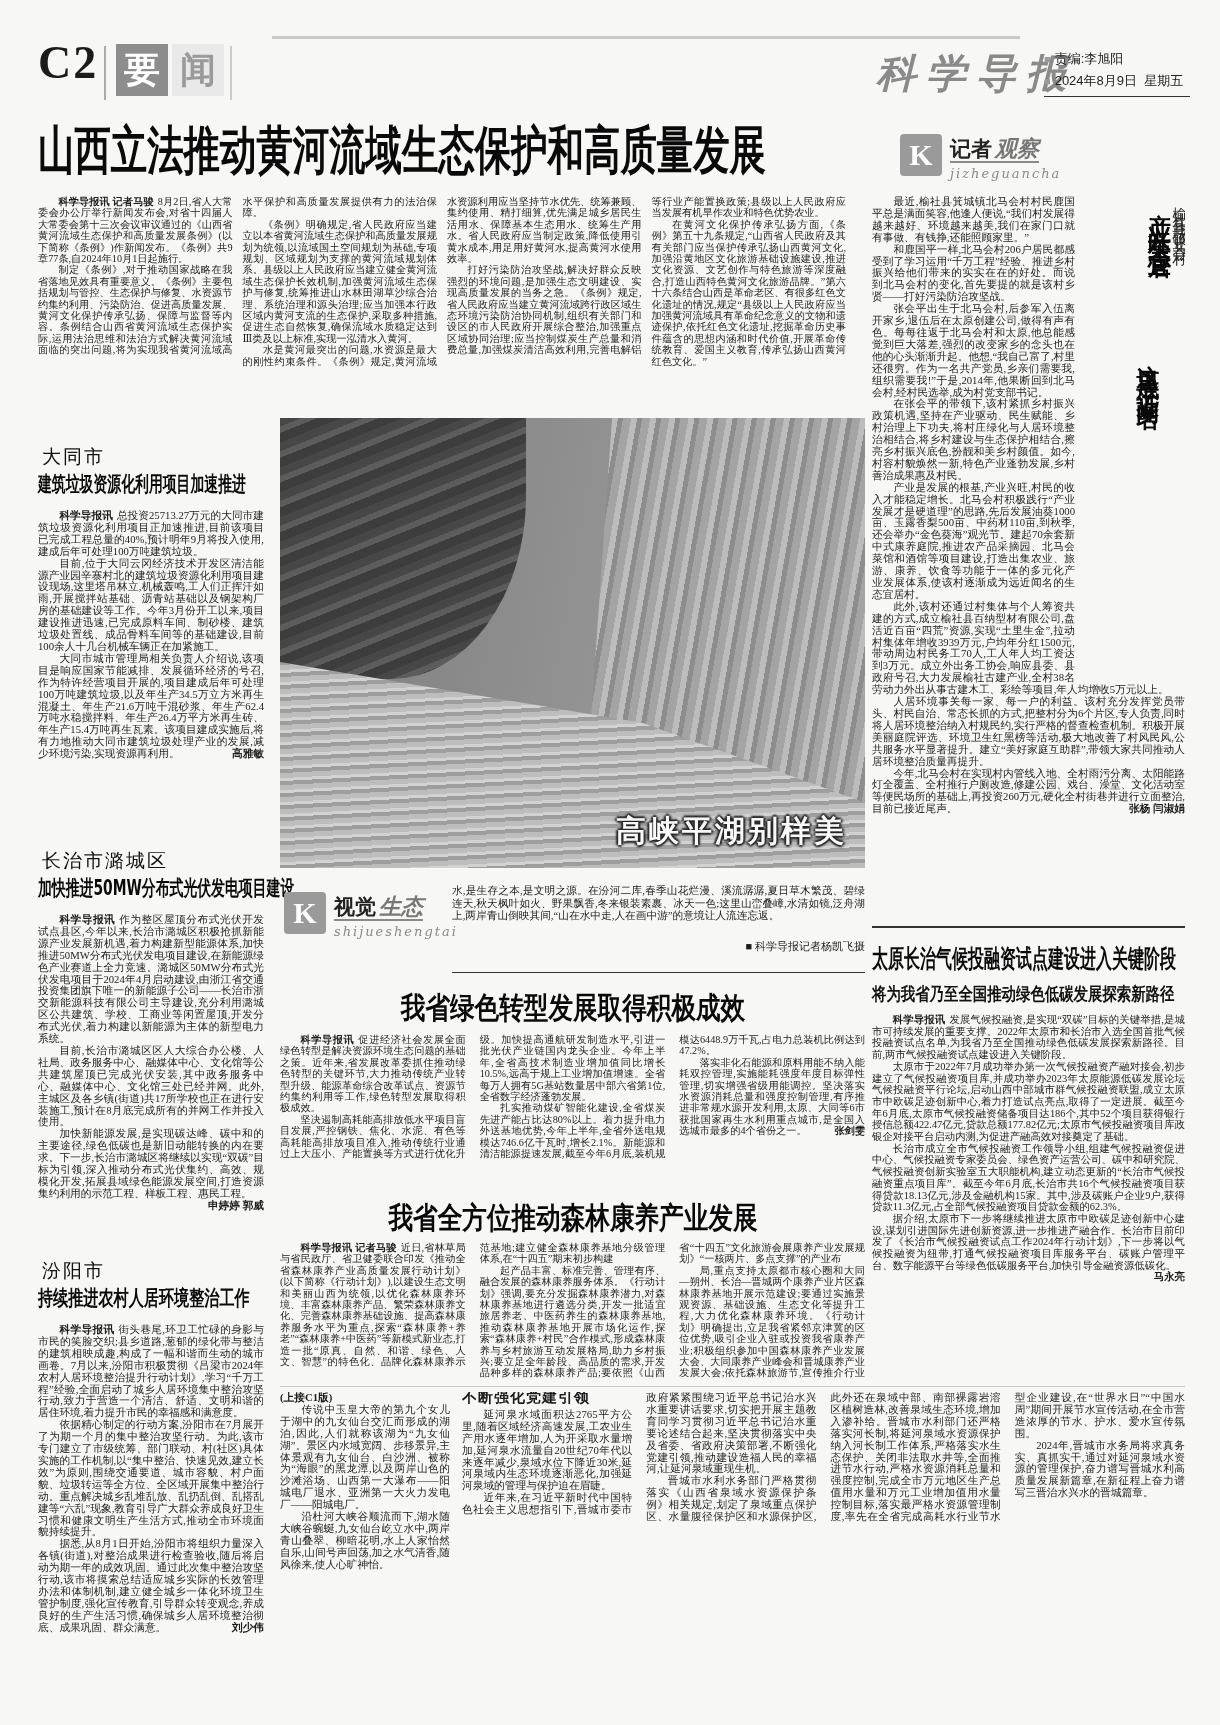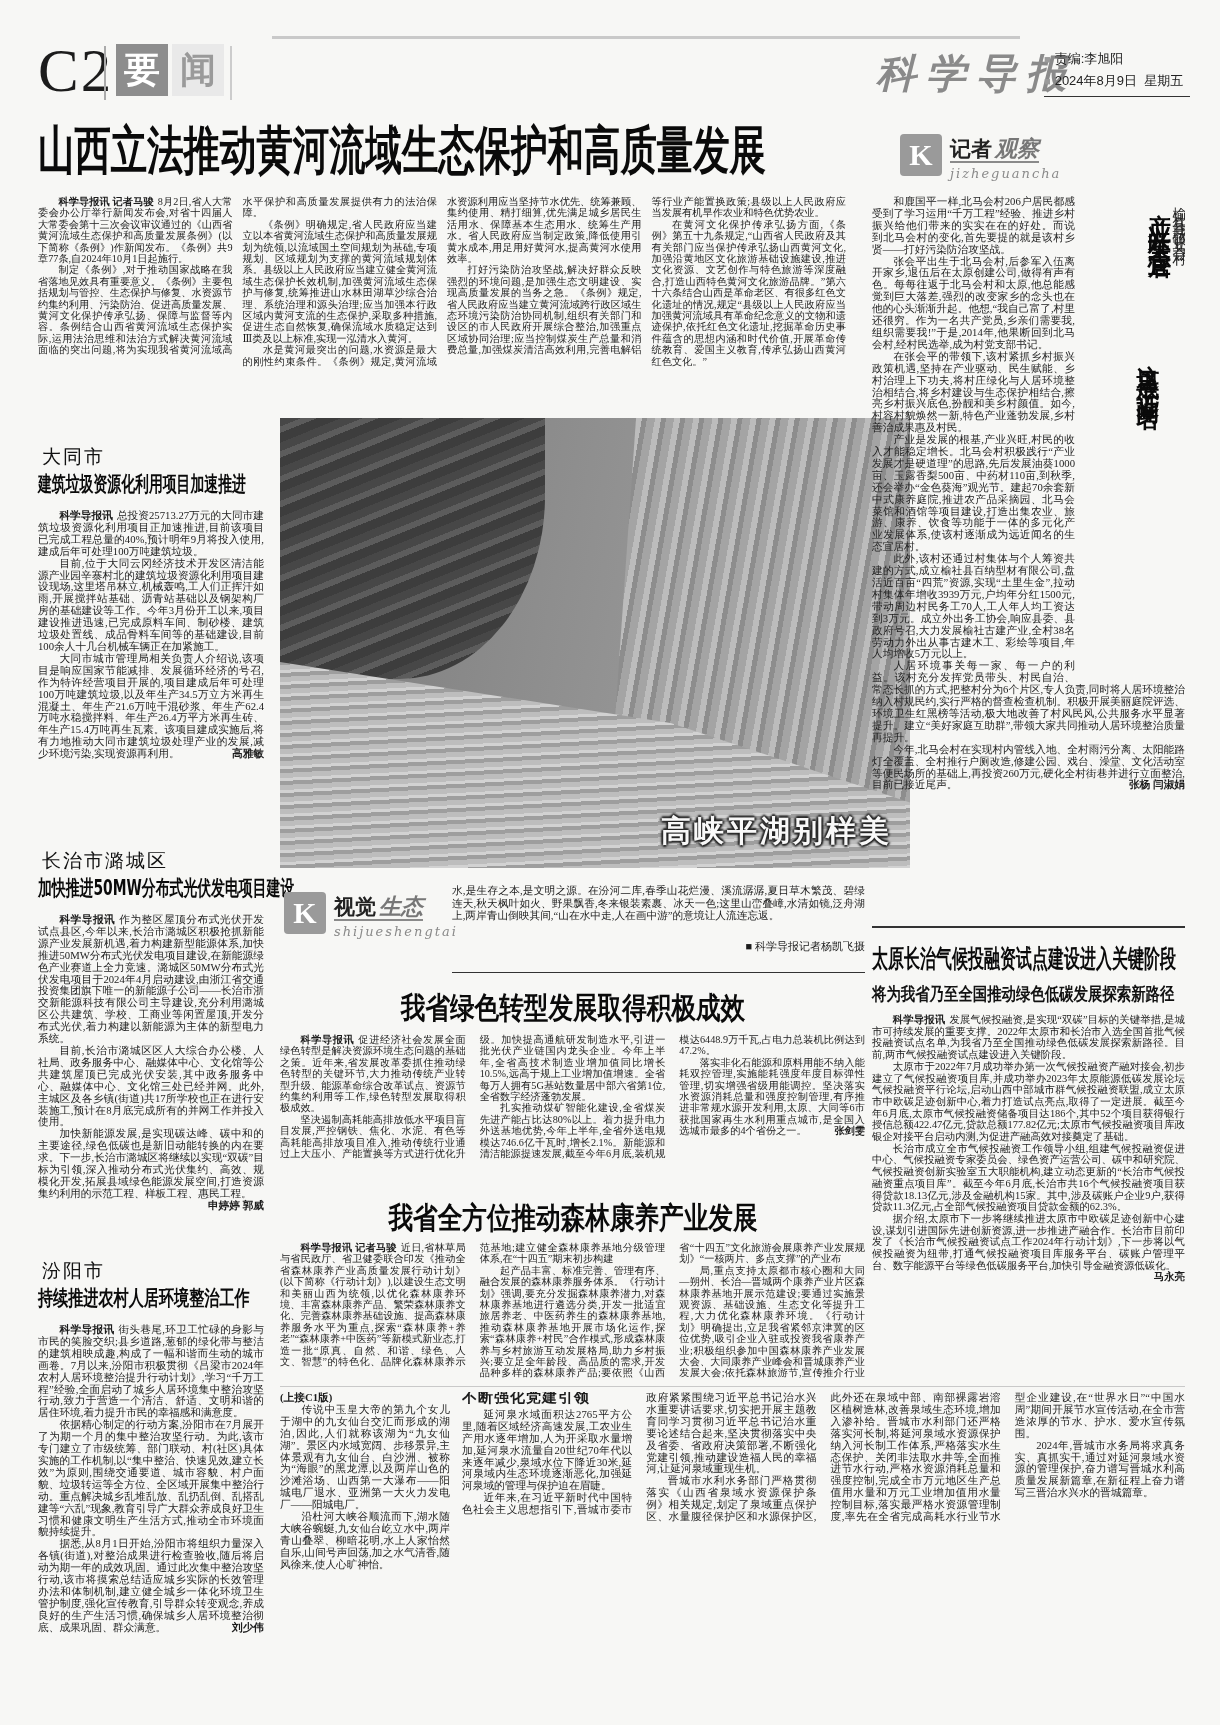--- a/index.html
+++ b/index.html
@@ -1,20 +1,20 @@
 <!DOCTYPE html>
 <html><head>
 <meta charset="utf-8">
 <style>
   html,body{margin:0;padding:0;}
   body{width:1220px;height:1725px;background:#f7f7f5;position:relative;
        font-family:"Liberation Serif","DejaVu Serif",serif;color:#1c1c1c;}
   .abs{position:absolute;}
   
-  .edition{font-family:"Liberation Serif",serif;font-size:61px;font-weight:normal;letter-spacing:2px;}
+  .edition{font-family:"Liberation Serif",serif;font-size:46px;font-weight:bold;letter-spacing:2px;}
   .vbar{width:2px;background:#aaa;}
   .logobox{width:52px;height:52px;text-align:center;line-height:52px;font-size:36px;font-weight:bold;
            font-family:"DejaVu Sans",sans-serif;}
   .yao{background:#8d8d8d;color:#fff;}
   .wen{background:#e9e9e9;color:#9a9a9a;margin-left:4px;}
   .masthead{font-style:italic;font-weight:bold;font-size:40px;color:#8a8a8a;letter-spacing:10px;
             font-family:"DejaVu Serif",serif;}
   .meta{font-size:13px;font-family:"Liberation Sans",sans-serif;color:#222;line-height:22px;white-space:nowrap;}
   .sq{color:#9a9a9a;margin-right:4px;font-size:11px;}
   .rule{background:#333;}
@@ -131,21 +131,21 @@
 <div class="abs kicker" style="left:42px;top:1258px;">汾阳市</div>
 <div class="abs" style="left:38px;top:1284px;width:228px;">
   <span class="cond hl-left" style="transform:scaleX(0.72);">持续推进农村人居环境整治工作</span>
 </div>
 <div class="abs bt fz-b" style="left:38px;top:1324px;width:226px;height:392px;">
   <p><span class="lead">科学导报讯</span><span>街头巷尾,环卫工忙碌的身影与市民的笑脸交织;县乡道路,葱郁的绿化带与整洁的建筑相映成趣,构成了一幅和谐而生动的城市画卷。7月以来,汾阳市积极贯彻《吕梁市2024年农村人居环境整治提升行动计划》,学习“千万工程”经验,全面启动了城乡人居环境集中整治攻坚行动,致力于营造一个清洁、舒适、文明和谐的居住环境,着力提升市民的幸福感和满意度。</span></p>
   <p>依据精心制定的行动方案,汾阳市在7月展开了为期一个月的集中整治攻坚行动。为此,该市专门建立了市级统筹、部门联动、村(社区)具体实施的工作机制,以“集中整治、快速见效,建立长效”为原则,围绕交通要道、城市容貌、村户面貌、垃圾转运等全方位、全区域开展集中整治行动。重点解决城乡乱堆乱放、乱扔乱倒、乱搭乱建等“六乱”现象,教育引导广大群众养成良好卫生习惯和健康文明生产生活方式,推动全市环境面貌持续提升。</p>
   <p><span>据悉,从8月1日开始,汾阳市将组织力量深入各镇(街道),对整治成果进行检查验收,随后将启动为期一年的成效巩固。通过此次集中整治攻坚行动,该市将摸索总结适应城乡实际的长效管理办法和体制机制,建立健全城乡一体化环境卫生管护制度,强化宣传教育,引导群众转变观念,养成良好的生产生活习惯,确保城乡人居环境整治彻底、成果巩固、群众满意。</span><span class="byline">刘少伟</span></p>
 </div>
 
-<div class="abs photo" style="left:280px;top:418px;width:630px;height:450px;">
+<div class="abs photo" style="left:280px;top:418px;width:585px;height:450px;">
   <div class="cliff"></div>
   <div class="trees"></div>
   <div class="water"></div>
   <div class="ph-title">高峡平湖别样美</div>
 </div>
 
 <div class="abs klogo" style="left:284px;top:892px;">
   <span class="kbox">K</span>
   <span class="ktxt">
     <span class="ktitle"><span class="kt1">视觉</span><span class="kt2">生态</span></span><br>
@@ -184,20 +184,21 @@
     <span class="ktitle"><span class="kt1">记者</span><span class="kt2">观察</span></span><br>
     <span class="kpin">jizheguancha</span>
   </span>
 </div>
 <div class="abs bt fz-b" style="left:872px;top:196px;width:313px;height:716px;">
   <div class="vhead">
     <span class="vkick">榆社县箕城镇北马会村</span>
     <span class="vline">产业兴旺生态宜居</span>
     <span class="vline vline2">这里成『远近闻名』</span>
   </div>
+  <p>最近,榆社县箕城镇北马会村村民鹿国平总是满面笑容,他逢人便说,“我们村发展得越来越好、环境越来越美,我们在家门口就有事做、有钱挣,还能照顾家里。”</p>
   <p>和鹿国平一样,北马会村206户居民都感受到了学习运用“千万工程”经验、推进乡村振兴给他们带来的实实在在的好处。而说到北马会村的变化,首先要提的就是该村乡贤——打好污染防治攻坚战。</p>
   <p>张会平出生于北马会村,后参军入伍离开家乡,退伍后在太原创建公司,做得有声有色。每每往返于北马会村和太原,他总能感觉到巨大落差,强烈的改变家乡的念头也在他的心头渐渐升起。他想,“我自己富了,村里还很穷。作为一名共产党员,乡亲们需要我,组织需要我!”于是,2014年,他果断回到北马会村,经村民选举,成为村党支部书记。</p>
   <p>在张会平的带领下,该村紧抓乡村振兴政策机遇,坚持在产业驱动、民生赋能、乡村治理上下功夫,将村庄绿化与人居环境整治相结合,将乡村建设与生态保护相结合,擦亮乡村振兴底色,扮靓和美乡村颜值。如今,村容村貌焕然一新,特色产业蓬勃发展,乡村善治成果惠及村民。</p>
   <p>产业是发展的根基,产业兴旺,村民的收入才能稳定增长。北马会村积极践行“产业发展才是硬道理”的思路,先后发展油葵1000亩、玉露香梨500亩、中药材110亩,到秋季,还会举办“金色葵海”观光节。建起70余套新中式康养庭院,推进农产品采摘园、北马会菜馆和酒馆等项目建设,打造出集农业、旅游、康养、饮食等功能于一体的多元化产业发展体系,使该村逐渐成为远近闻名的生态宜居村。</p>
   <p>此外,该村还通过村集体与个人筹资共建的方式,成立榆社县百纳型材有限公司,盘活近百亩“四荒”资源,实现“土里生金”,拉动村集体年增收3939万元,户均年分红1500元,带动周边村民务工70人,工人年人均工资达到3万元。成立外出务工协会,响应县委、县政府号召,大力发展榆社古建产业,全村38名劳动力外出从事古建木工、彩绘等项目,年人均增收5万元以上。</p>
   <p>人居环境事关每一家、每一户的利益。该村充分发挥党员带头、村民自治、常态长抓的方式,把整村分为6个片区,专人负责,同时将人居环境整治纳入村规民约,实行严格的督查检查机制。积极开展美丽庭院评选、环境卫生红黑榜等活动,极大地改善了村风民风,公共服务水平显著提升。建立“美好家庭互助群”,带领大家共同推动人居环境整治质量再提升。</p>
   <p><span>今年,北马会村在实现村内管线入地、全村雨污分离、太阳能路灯全覆盖、全村推行户厕改造,修建公园、戏台、澡堂、文化活动室等便民场所的基础上,再投资260万元,硬化全村街巷并进行立面整治,目前已接近尾声。</span><span class="byline">张杨 闫淑娟</span></p>
 </div>
 <div class="abs rule" style="left:872px;top:926px;width:313px;height:2px;"></div>
 

